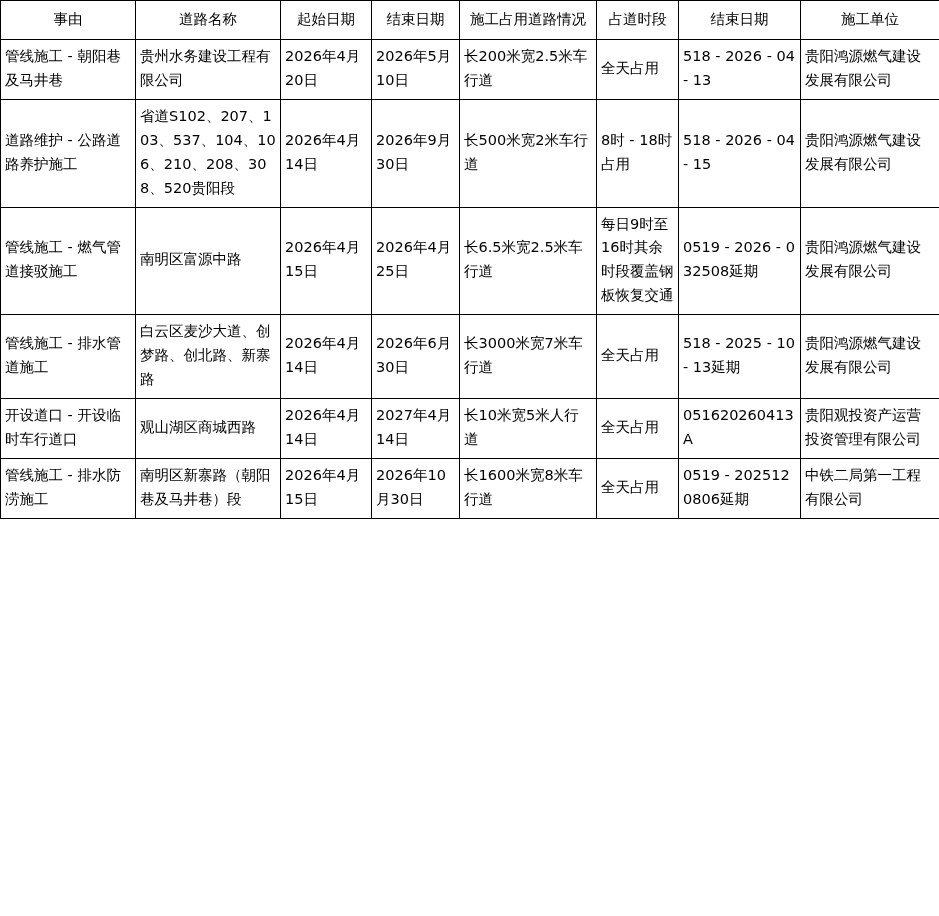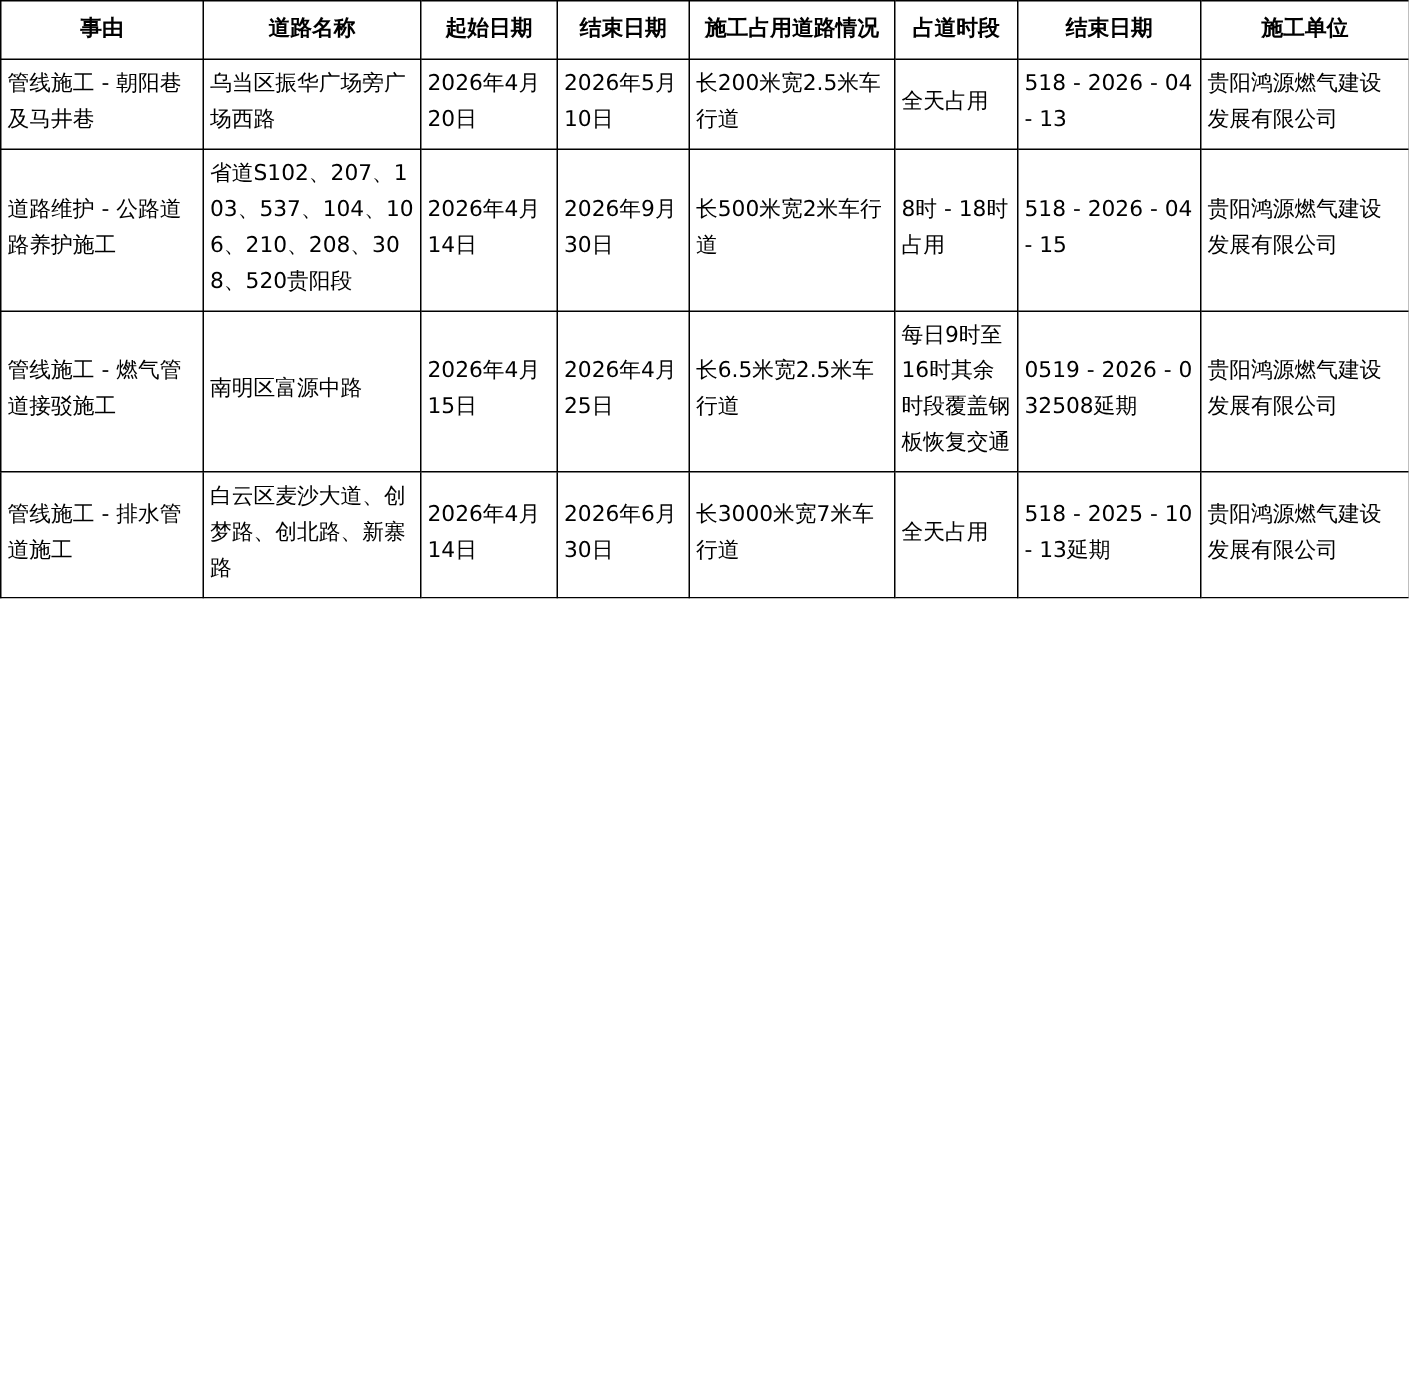--- a/index.html
+++ b/index.html
@@ -24,21 +24,21 @@
     border: 1px solid #000000;
     padding: 5px 4px 6px 4px;
     font-size: 14.5px;
     line-height: 1.65;
     vertical-align: middle;
     word-break: break-all;
     white-space: normal;
   }
   table.road-table thead th {
     text-align: center;
-    font-weight: bold;
+    font-weight: normal;
     height: 30px;
     padding-top: 4px;
     padding-bottom: 4px;
     border-radius: 12px;
   }
   table.road-table tbody td {
     text-align: left;
   }
   
   col.c0 { width: 135px; }
@@ -72,21 +72,21 @@
       <th>结束日期</th>
       <th>施工占用道路情况</th>
       <th>占道时段</th>
       <th>结束日期</th>
       <th>施工单位</th>
     </tr>
   </thead>
   <tbody>
     <tr>
       <td>管线施工 - 朝阳巷及马井巷</td>
-      <td>乌当区振华广场旁广场西路</td>
+      <td>贵州水务建设工程有限公司</td>
       <td>2026年4月20日</td>
       <td>2026年5月10日</td>
       <td>长200米宽2.5米车行道</td>
       <td>全天占用</td>
       <td>518 - 2026 - 04 - 13</td>
       <td>贵阳鸿源燃气建设发展有限公司</td>
     </tr>
     <tr>
       <td>道路维护 - 公路道路养护施工</td>
       <td>省道S102、207、103、537、104、106、210、208、308、520贵阳段</td>
@@ -110,14 +110,34 @@
     <tr>
       <td>管线施工 - 排水管道施工</td>
       <td>白云区麦沙大道、创梦路、创北路、新寨路</td>
       <td>2026年4月14日</td>
       <td>2026年6月30日</td>
       <td>长3000米宽7米车行道</td>
       <td>全天占用</td>
       <td>518 - 2025 - 10 - 13延期</td>
       <td>贵阳鸿源燃气建设发展有限公司</td>
     </tr>
+    <tr>
+      <td>开设道口 - 开设临时车行道口</td>
+      <td>观山湖区商城西路</td>
+      <td>2026年4月14日</td>
+      <td>2027年4月14日</td>
+      <td>长10米宽5米人行道</td>
+      <td>全天占用</td>
+      <td>051620260413A</td>
+      <td>贵阳观投资产运营投资管理有限公司</td>
+    </tr>
+    <tr>
+      <td>管线施工 - 排水防涝施工</td>
+      <td>南明区新寨路（朝阳巷及马井巷）段</td>
+      <td>2026年4月15日</td>
+      <td>2026年10月30日</td>
+      <td>长1600米宽8米车行道</td>
+      <td>全天占用</td>
+      <td>0519 - 2025120806延期</td>
+      <td>中铁二局第一工程有限公司</td>
+    </tr>
   </tbody>
 </table>
 
 </body></html>

